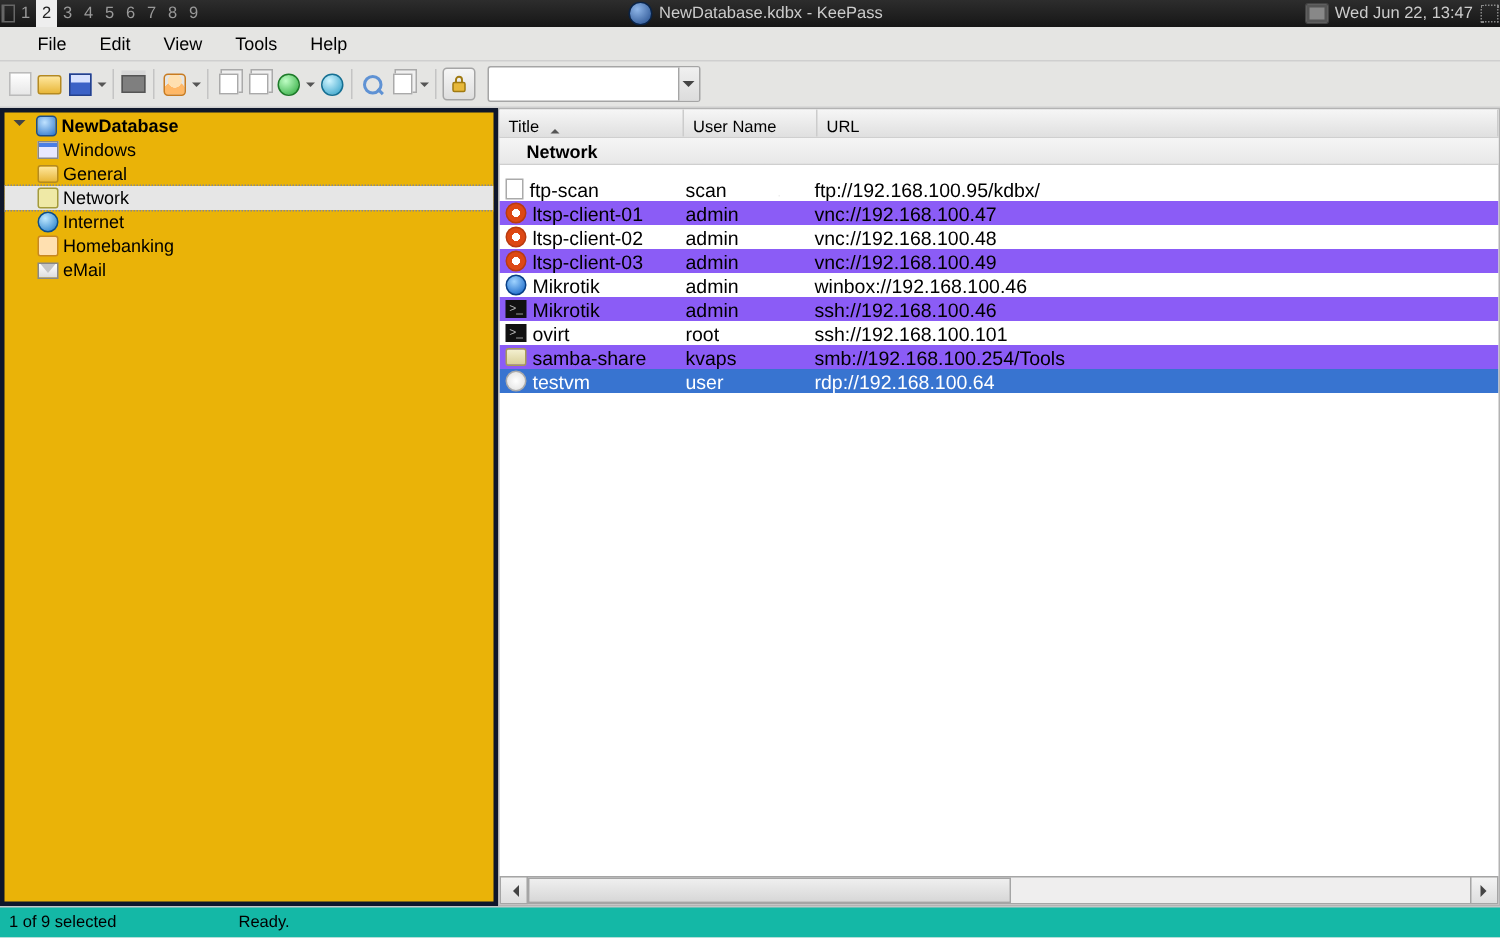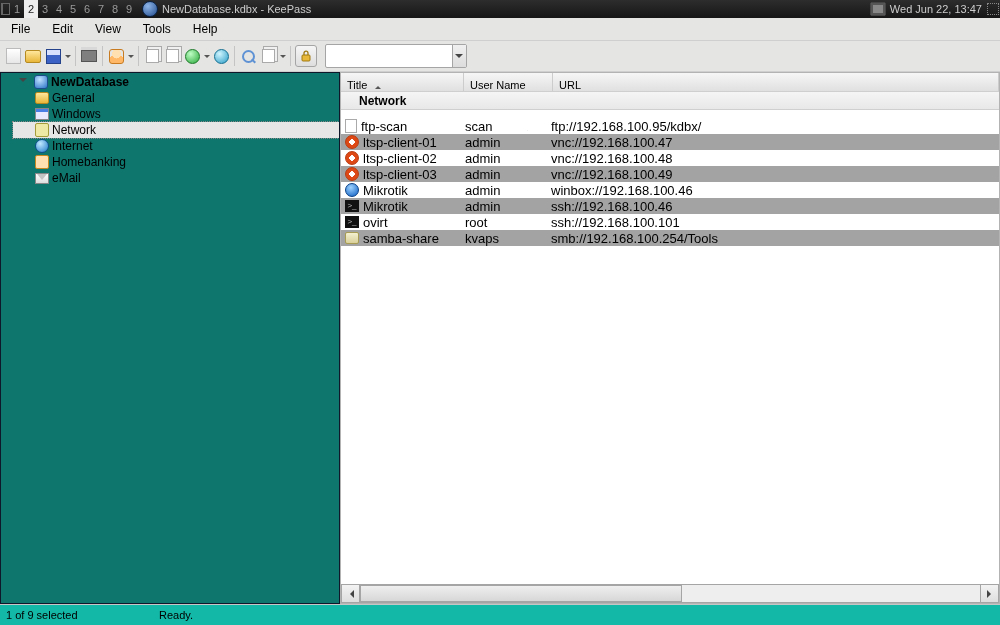--- a/index.html
+++ b/index.html
@@ -36,20 +36,21 @@
   .sysbar .ws span.active {
     background: #eee;
     color: #222;
   }
   .sysbar .task {
     display: flex;
     align-items: center;
     margin-left: 6px;
     flex: 1;
     overflow: hidden;
+    justify-content: center;
   }
   .sysbar .task .appicon {
     width: 14px;
     height: 14px;
     border-radius: 50%;
     background: radial-gradient(circle at 35% 30%, #8fb6e8, #214a8a);
     border: 1px solid #0a2346;
     margin-right: 4px;
   }
   .sysbar .task .title {
@@ -103,21 +104,21 @@
     height: 607px; 
     background: #e5e5e3;
     display: flex;
     flex-direction: column;
   }
 
   .menubar {
     display: flex;
     align-items: center;
     height: 22px;
-    padding: 0 1px;
+    padding: 0 15px;
     gap: 2px;
     border-bottom: 1px solid #cfcfcf;
   }
   .menubar .menu {
     padding: 2px 10px;
     border-radius: 3px;
     cursor: default;
   }
 
   .toolbar {
@@ -200,24 +201,24 @@
 
   
   .body {
     flex: 1;
     display: flex;
     min-height: 0;
   }
 
   .tree {
     width: 326px;
-    background: #0f766e;
-    border: 1px solid #0f172a;
+    background: #eab308;
+    border: 3px solid #0f172a;
     margin: 0;
-    padding: 1px 0 0 12px;
+    padding: 1px 0 0 0;
     overflow: auto;
   }
   .tree-root {
     display: flex;
     align-items: center;
     gap: 3px;
     padding: 0 2px 0 6px;
     font-weight: bold;
     height: 16px;
   }
@@ -323,21 +324,21 @@
     height: 20px;
     border-bottom: 1px solid #efefef;
     left: 186px;
   }
   .entry {
     display: flex;
     align-items: center;
     height: 16px;
     font-size: 13px;
   }
-  .entry.alt  { background: #a3a3a3; }
+  .entry.alt  { background: #8b5cf6; }
   .entry.sel  { background: #3874d0; color: #fff; }
   .entry .c-title {
     width: 116px;
     display: flex;
     align-items: center;
     padding-left: 4px;
     gap: 4px;
   }
   .entry .c-user { width: 82px; padding-left: 4px; }
   .entry .c-url  { flex: 1; padding-left: 4px; }
@@ -500,26 +501,26 @@
   <div class="body">
 
     <div class="tree">
       <div class="tree-root">
         <span class="tri-open"></span>
         <span class="ico ico-db"></span>
         <span>NewDatabase</span>
       </div>
       <div class="tree-items">
           <div class="tree-item">
+            <span class="ico ico-win"></span>
+            <span>Windows</span>
+          </div>
+          <div class="tree-item">
             <span class="ico ico-folder"></span>
             <span>General</span>
-          </div>
-          <div class="tree-item">
-            <span class="ico ico-win"></span>
-            <span>Windows</span>
           </div>
           <div class="tree-item selected">
             <span class="ico ico-net"></span>
             <span>Network</span>
           </div>
           <div class="tree-item">
             <span class="ico ico-globe"></span>
             <span>Internet</span>
           </div>
           <div class="tree-item">
@@ -608,20 +609,28 @@
             <div class="c-url">ssh://192.168.100.101</div>
           </div>
           <div class="entry alt">
             <div class="c-title">
               <span class="ico ico-share"></span>
               <span>samba-share</span>
             </div>
             <div class="c-user">kvaps</div>
             <div class="c-url">smb://192.168.100.254/Tools</div>
           </div>
+          <div class="entry sel">
+            <div class="c-title">
+              <span class="ico ico-winlogo"></span>
+              <span>testvm</span>
+            </div>
+            <div class="c-user">user</div>
+            <div class="c-url">rdp://192.168.100.64</div>
+          </div>
         </div>
       <div class="hscroll-row">
         <span class="arrow tri-left"></span>
         <span class="track">
           <span class="thumb"></span>
         </span>
         <span class="arrow tri-right"></span>
       </div>
     </div>
   </div>

